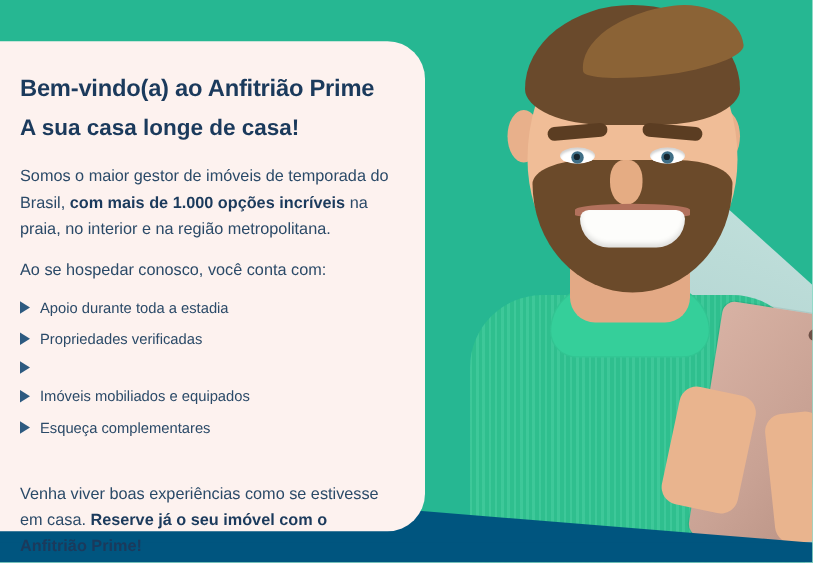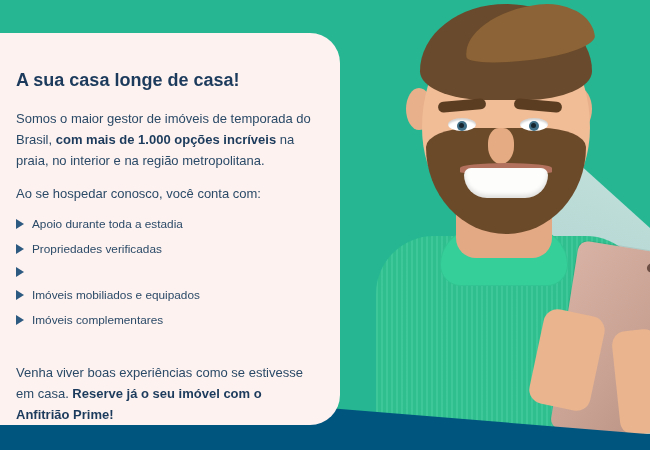--- a/index.html
+++ b/index.html
@@ -246,20 +246,21 @@
       <div class="hand lower-left"></div>
       <div class="hand lower-right"></div>
     </div>
   </div>
 
   <div class="navy-band"></div>
   <div class="navy-base"></div>
 
   <div class="card">
 
+    <h1 class="title">Bem-vindo(a) ao Anfitrião Prime</h1>
     <div class="subtitle">A sua casa longe de casa!</div>
 
     <p class="para"><span>Somos o maior gestor de imóveis de temporada do Brasil, </span><b>com mais de 1.000 opções incríveis</b><span> na praia, no interior e na região metropolitana.</span></p>
 
     <p class="para lead-in">Ao se hospedar conosco, você conta com:</p>
 
     <ul class="bullets">
       <li>
         <span class="tri"></span>
         <span>Apoio durante toda a estadia</span>
@@ -270,20 +271,20 @@
       </li>
       <li>
         <span class="tri"></span>
       </li>
       <li>
         <span class="tri"></span>
         <span>Imóveis mobiliados e equipados</span>
       </li>
       <li>
         <span class="tri"></span>
-        <span>Imóveis complementares</span>
+        <span>Esqueça complementares</span>
       </li>
     </ul>
 
     <p class="para closing"><br><span>Venha viver boas experiências como se estivesse em casa. </span><b>Reserve já o seu imóvel com o Anfitrião Prime!</b></p>
 
   </div>
 </div>
 
 </body></html>

